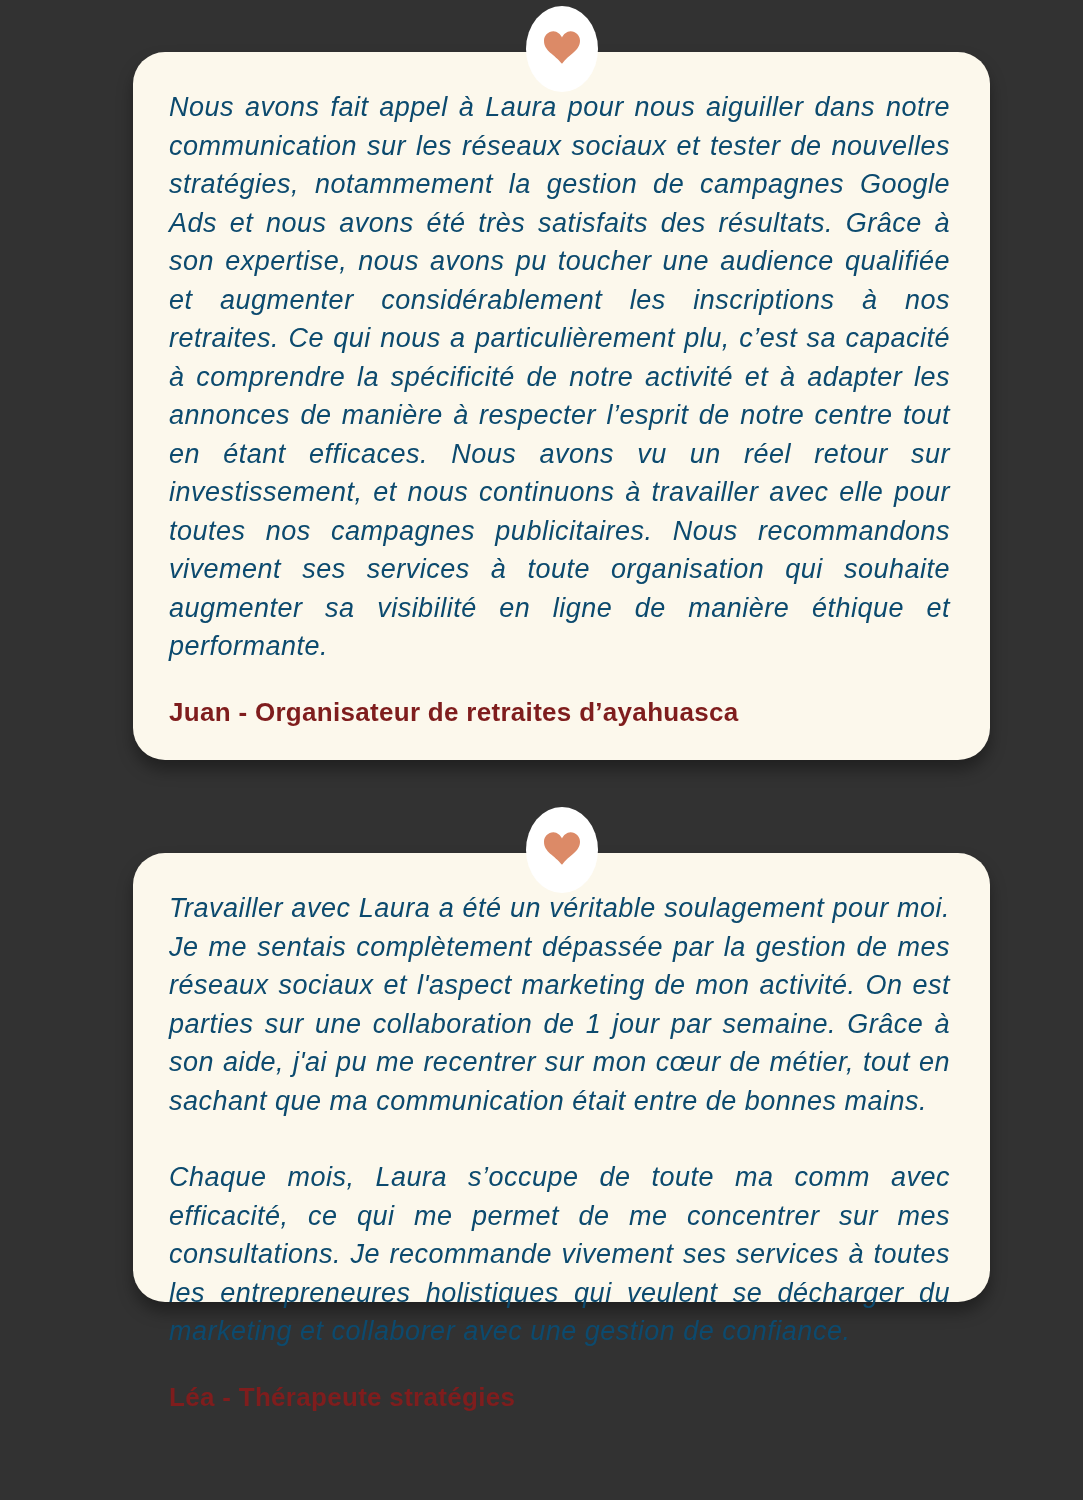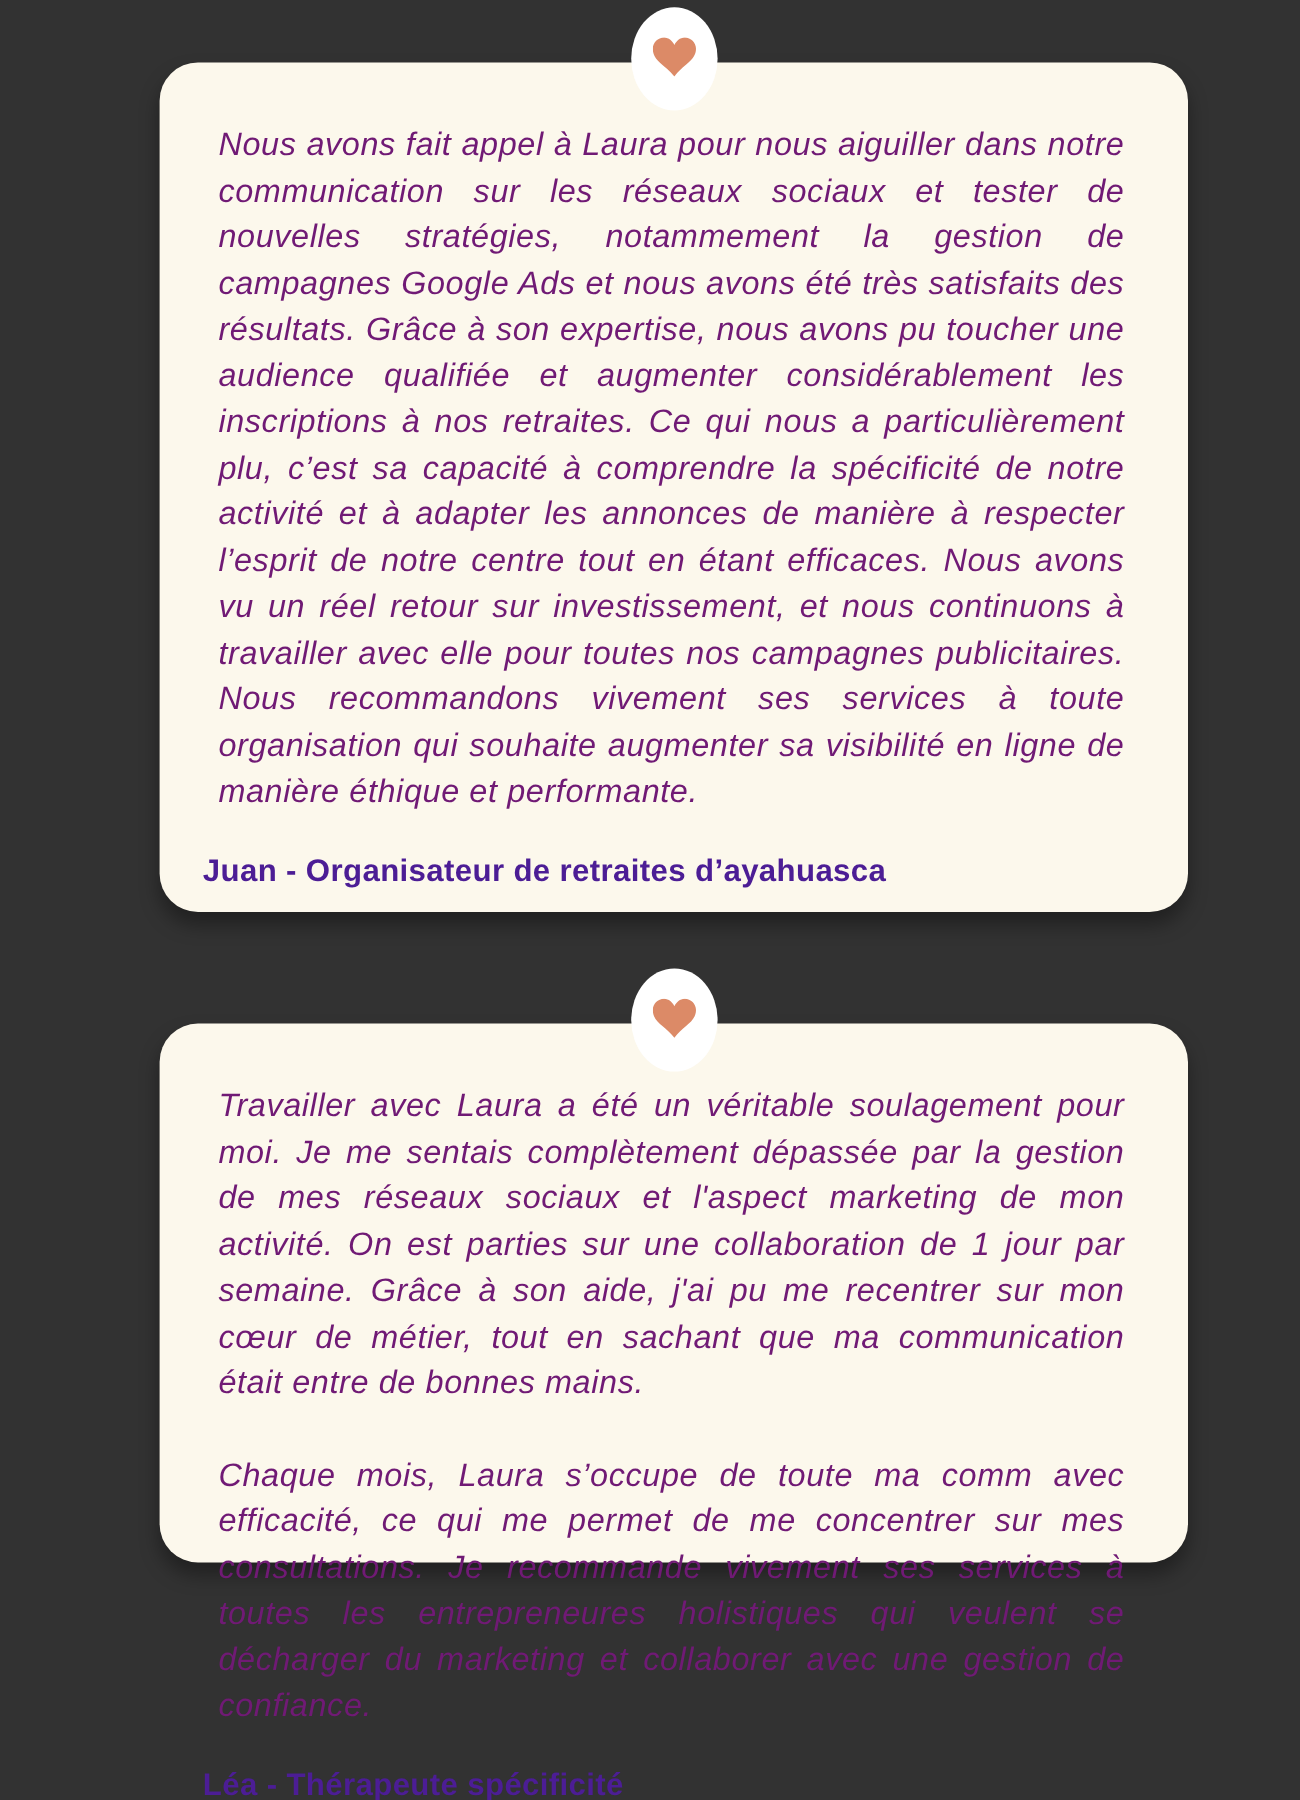--- a/index.html
+++ b/index.html
@@ -33,32 +33,32 @@
     transform: translateX(-50%);
     width: 72px; height: 86px;
     background: #FFFFFF;
     border-radius: 50%;
     display: flex;
     align-items: center;
     justify-content: center;
   }
   .badge svg { display: block; margin-top: -4px; }
   .quote {
-    margin: 13px;
-    color: #701a75;
+    margin: 0;
+    color: #0c4a6e;
     font-size: 27px;
     line-height: 38.5px;
     font-style: italic;
     letter-spacing: 0.5px;
     text-align: justify;
   }
   .quote + .quote { margin-top: 38px; }
   .attribution {
     margin: 30px 0 0 0;
-    color: #4c1d95;
+    color: #7f1d1d;
     font-size: 26px;
     line-height: 32px;
     font-weight: 700;
     font-style: normal;
     letter-spacing: 0.3px;
     text-align: left;
   }
 </style>
 </head>
 <body>
@@ -76,16 +76,16 @@
   </section>
 
   <section class="card card-2">
     <div class="badge">
       <svg width="36" height="33" viewBox="0 0 32 29">
         <path d="M23.6,0c-3.4,0-6.3,2.7-7.6,5.6C14.7,2.7,11.8,0,8.4,0C3.8,0,0,3.8,0,8.4c0,9.4,9.5,11.9,16,20.6c6.1-8.7,16-11.5,16-20.6C32,3.8,28.2,0,23.6,0z" fill="#DC8A67"></path>
       </svg>
     </div>
     <p class="quote">Travailler avec Laura a été un véritable soulagement pour moi. Je me sentais complètement dépassée par la gestion de mes réseaux sociaux et l'aspect marketing de mon activité. On est parties sur une collaboration de 1 jour par semaine. Grâce à son aide, j'ai pu me recentrer sur mon cœur de métier, tout en sachant que ma communication était entre de bonnes mains.</p>
     <p class="quote">Chaque mois, Laura s’occupe de toute ma comm avec efficacité, ce qui me permet de me concentrer sur mes consultations. Je recommande vivement ses services à toutes les entrepreneures holistiques qui veulent se décharger du marketing et collaborer avec une gestion de confiance.</p>
-    <p class="attribution">Léa - Thérapeute spécificité</p>
+    <p class="attribution">Léa - Thérapeute stratégies</p>
   </section>
 
 </div>
 
 </body></html>

